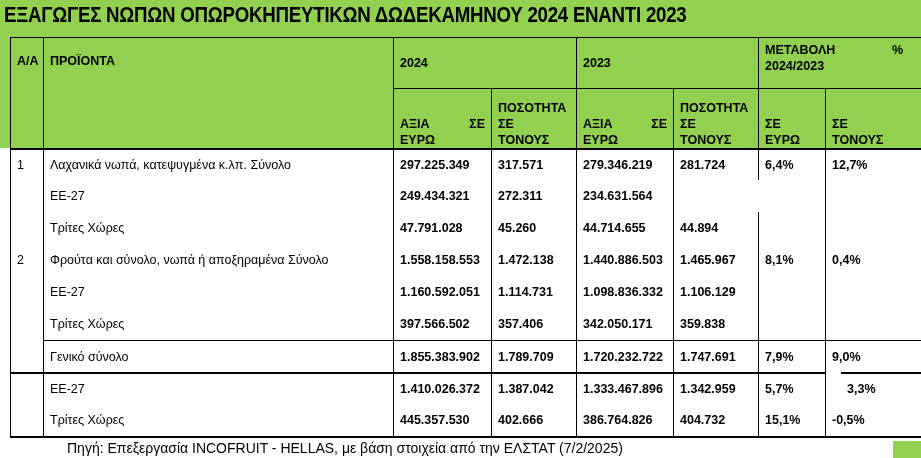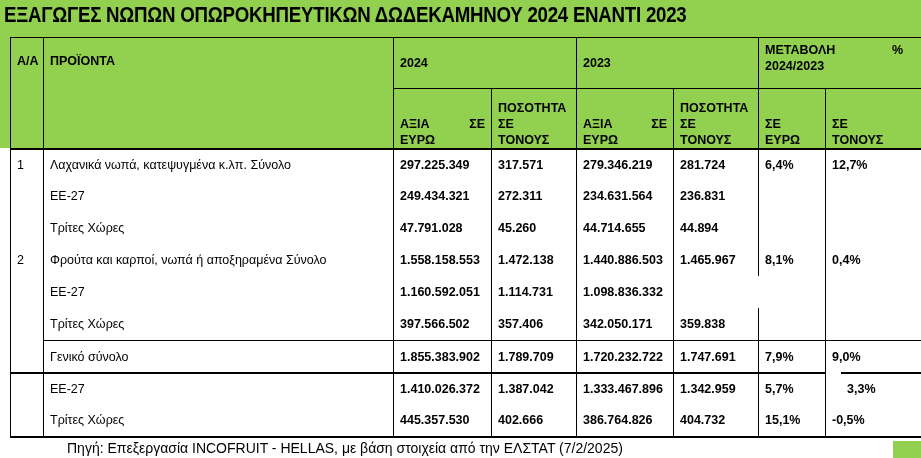--- a/index.html
+++ b/index.html
@@ -106,44 +106,44 @@
     <div class="c num br bt2" style="grid-area: 3 / 4;">317.571</div>
     <div class="c num br bt2" style="grid-area: 3 / 5;">279.346.219</div>
     <div class="c num br bt2" style="grid-area: 3 / 6;">281.724</div>
     <div class="c num br bt2" style="grid-area: 3 / 7;">6,4%</div>
     <div class="c num bt2" style="grid-area: 3 / 8;">12,7%</div>
     <div class="c br" style="grid-area: 4 / 1;"></div>
     <div class="c br" style="grid-area: 4 / 2;">ΕΕ-27</div>
     <div class="c num br" style="grid-area: 4 / 3; text-align: center;">249.434.321</div>
     <div class="c num br" style="grid-area: 4 / 4;">272.311</div>
     <div class="c num br" style="grid-area: 4 / 5;">234.631.564</div>
-    <div class="c num br" style="grid-area: 4 / 6;">236.831</div>
     <div class="c num br" style="grid-area: 4 / 7;"></div>
     <div class="c num" style="grid-area: 4 / 8;"></div>
     <div class="c br" style="grid-area: 5 / 1;"></div>
     <div class="c br" style="grid-area: 5 / 2;">Τρίτες Χώρες</div>
     <div class="c num br" style="grid-area: 5 / 3;">47.791.028</div>
     <div class="c num br" style="grid-area: 5 / 4;">45.260</div>
     <div class="c num br" style="grid-area: 5 / 5;">44.714.655</div>
     <div class="c num br" style="grid-area: 5 / 6;">44.894</div>
     <div class="c num br" style="grid-area: 5 / 7;"></div>
     <div class="c num" style="grid-area: 5 / 8;"></div>
     <div class="c br" style="grid-area: 6 / 1;">2</div>
-    <div class="c br" style="grid-area: 6 / 2;">Φρούτα και καρποί, νωπά ή αποξηραμένα Σύνολο</div>
+    <div class="c br" style="grid-area: 6 / 2;">Φρούτα και σύνολο, νωπά ή αποξηραμένα Σύνολο</div>
     <div class="c num br" style="grid-area: 6 / 3;">1.558.158.553</div>
     <div class="c num br" style="grid-area: 6 / 4;">1.472.138</div>
     <div class="c num br" style="grid-area: 6 / 5;">1.440.886.503</div>
     <div class="c num br" style="grid-area: 6 / 6;">1.465.967</div>
     <div class="c num br" style="grid-area: 6 / 7;">8,1%</div>
     <div class="c num" style="grid-area: 6 / 8;">0,4%</div>
     <div class="c br" style="grid-area: 7 / 1;"></div>
     <div class="c br" style="grid-area: 7 / 2;">ΕΕ-27</div>
     <div class="c num br" style="grid-area: 7 / 3;">1.160.592.051</div>
     <div class="c num br" style="grid-area: 7 / 4;">1.114.731</div>
     <div class="c num br" style="grid-area: 7 / 5;">1.098.836.332</div>
+    <div class="c num br" style="grid-area: 7 / 6;">1.106.129</div>
     <div class="c num br" style="grid-area: 7 / 7;"></div>
     <div class="c num" style="grid-area: 7 / 8;"></div>
     <div class="c br" style="grid-area: 8 / 1;"></div>
     <div class="c br" style="grid-area: 8 / 2;">Τρίτες Χώρες</div>
     <div class="c num br" style="grid-area: 8 / 3;">397.566.502</div>
     <div class="c num br" style="grid-area: 8 / 4;">357.406</div>
     <div class="c num br" style="grid-area: 8 / 5;">342.050.171</div>
     <div class="c num br" style="grid-area: 8 / 6;">359.838</div>
     <div class="c num br" style="grid-area: 8 / 7;"></div>
     <div class="c num" style="grid-area: 8 / 8;"></div>

